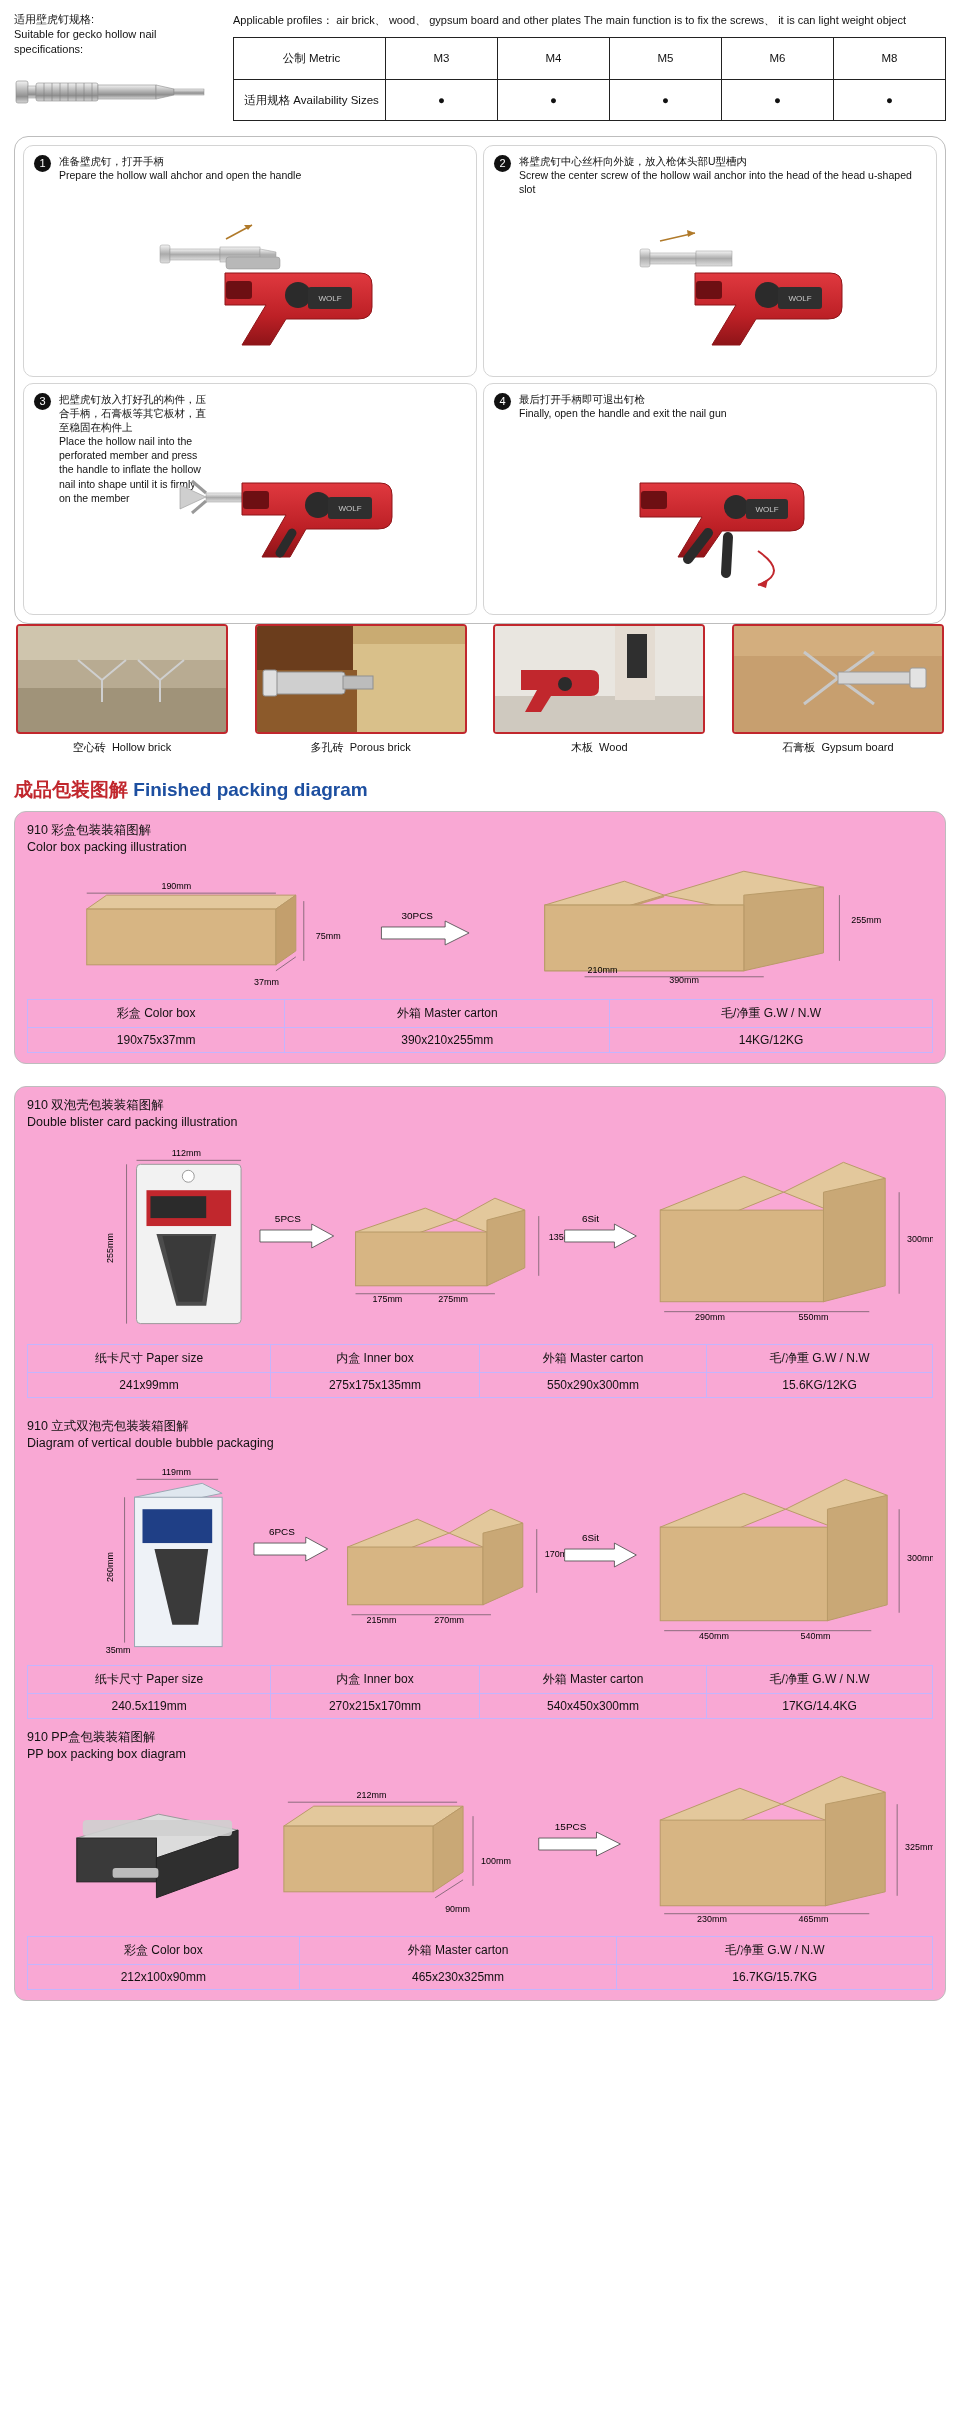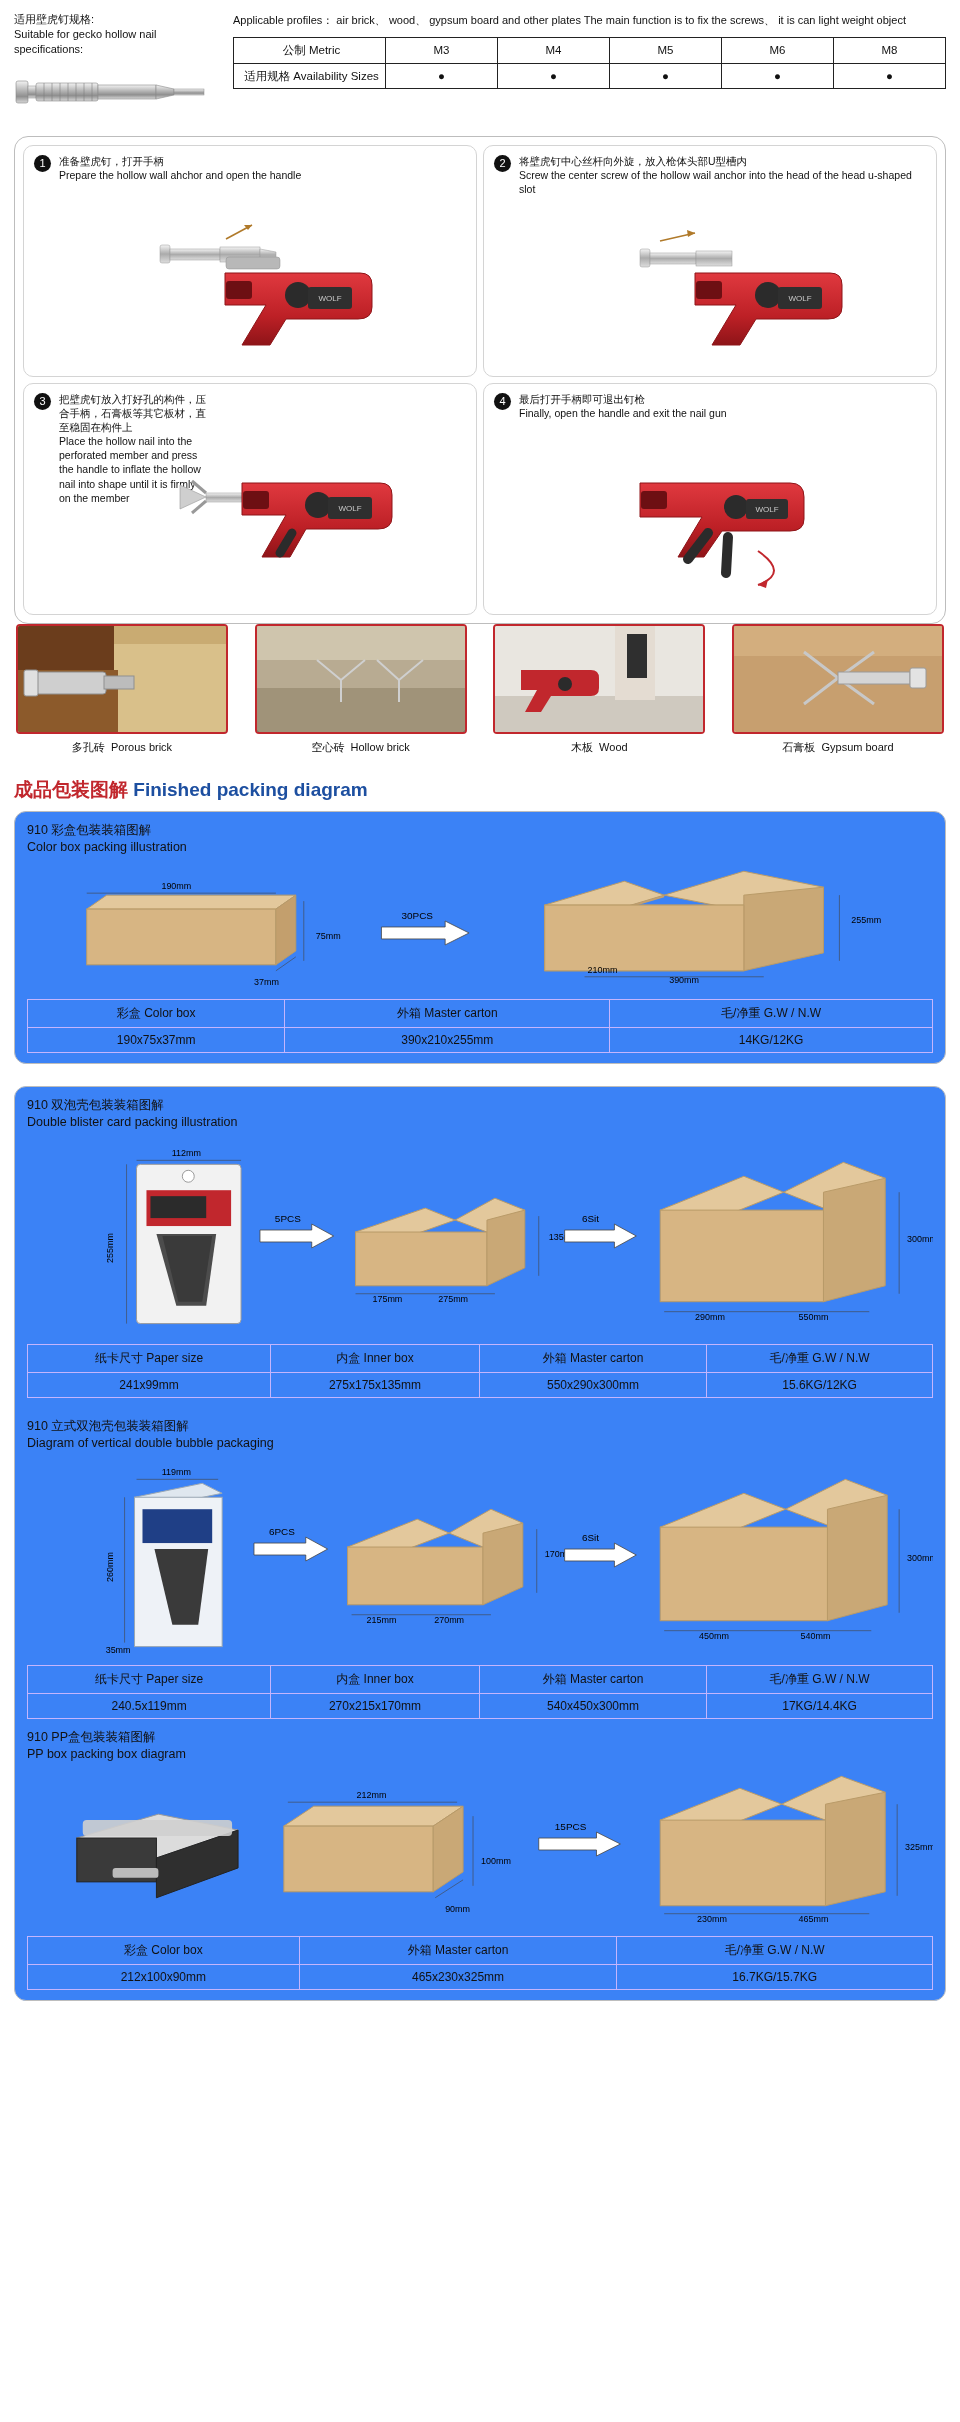--- a/index.html
+++ b/index.html
@@ -16,21 +16,21 @@
   
   .top-block { display: flex; padding: 12px 14px 4px 14px; gap: 9px; }
   .top-left { width: 210px; font-size: 11px; line-height: 1.35; }
   .top-left .cn { font-size: 11px; }
   .top-left .en { font-size: 11px; }
   .anchor-img { margin-top: 10px; width: 200px; height: 55px; position: relative; }
   .top-mid { flex: 1; font-size: 11px; line-height: 1.45; padding-top: 1px; }
   .top-mid .line { white-space: normal; }
 
   .spec-table { width: 100%; border-collapse: collapse; margin-top: 8px; font-size: 11.5px; }
-  .spec-table td { border: 1px solid #222; text-align: center; padding: 4px 2px; height: 22px; }
+  .spec-table td { border: 1px solid #222; text-align: center; padding: 12px 2px; height: 22px; }
   .spec-table td.head { width: 152px; text-align: center; padding-left: 6px; }
 
   
   .steps-wrap { margin: 10px 14px 0 14px; border: 1px solid #bdbdbd; border-radius: 14px; padding: 8px; }
   .steps-grid { display: grid; grid-template-columns: 1fr 1fr; gap: 6px; }
   .step { border: 1px solid #d4d4d4; border-radius: 10px; padding: 8px 10px; position: relative; height: 232px; overflow: hidden; background: #fff; }
   .step-head { display: flex; gap: 8px; align-items: flex-start; }
   .badge { width: 17px; height: 17px; border-radius: 50%; background: #111; color: #fff; font-size: 11px;
            display: flex; align-items: center; justify-content: center; flex: 0 0 17px; margin-top: 1px; }
   .step-text { font-size: 10.5px; line-height: 1.35; }
@@ -43,21 +43,21 @@
   .app-title .en { color: #8a2a8a; }
   .app-row { display: flex; justify-content: space-between; padding: 0 16px; gap: 14px; }
   .app-item { width: 212px; }
   .app-photo { width: 212px; height: 110px; border: 2px solid #c1272d; border-radius: 4px; overflow: hidden; position: relative; }
   .app-cap { text-align: center; font-size: 11px; margin-top: 6px; }
 
   
   .pack-title { margin: 22px 4px 8px 14px; font-size: 19px; font-weight: bold; color: #c1272d; }
   .pack-title .en { color: #1d4fa0; }
 
-  .pack-card { margin: 6px 14px 22px 14px; border: 1px solid #bdbdbd; border-radius: 12px; padding: 10px 12px 0 12px; background: #3b82f6; }
+  .pack-card { margin: 6px 14px 22px 14px; border: 1px solid #bdbdbd; border-radius: 12px; padding: 10px 12px 0 12px; background: #f9a8d4; }
   .pack-head { font-size: 12.5px; line-height: 1.4; margin-bottom: 4px; }
   .pack-art { position: relative; }
 
   .pack-table { width: 100%; border-collapse: collapse; font-size: 12px; margin-top: 8px; margin-bottom: 10px; }
   .pack-table td { border: 1px solid #c4b5fd; text-align: center; padding: 5px 2px; height: 24px; }
 </style>
 </head>
 <body>
 
 <div class="page">
@@ -252,54 +252,54 @@
 
     </div>
   </div>
 
 
   <div class="app-row">
 
     <div class="app-item">
       <div class="app-photo">
         <svg width="208" height="106" viewBox="0 0 208 106" preserveAspectRatio="none">
+          <rect width="208" height="106" fill="#b8ab92"></rect>
+          <rect x="0" y="0" width="208" height="34" fill="#cfc5ad"></rect>
+          <rect x="0" y="62" width="208" height="44" fill="#a49madd"></rect>
+          <rect x="0" y="62" width="208" height="44" fill="#a09379"></rect>
+          <g stroke="#cfcfcf" stroke-width="2" fill="none">
+            <path d="M60 34 L84 54 M108 34 L84 54 M84 54 L84 76"></path>
+            <path d="M120 34 L142 54 M166 34 L142 54 M142 54 L142 76"></path>
+          </g>
+        </svg>
+      </div>
+      <div class="app-cap">
+        <span>空心砖</span>
+        &nbsp;<span>Hollow brick</span>
+      </div>
+    </div>
+
+    <div class="app-item">
+      <div class="app-photo">
+        <svg width="208" height="106" viewBox="0 0 208 106" preserveAspectRatio="none">
           <rect width="208" height="106" fill="#7a4a22"></rect>
           <rect x="0" y="0" width="208" height="44" fill="#6b3d1c"></rect>
           <rect x="96" y="0" width="112" height="106" fill="#d9c08a"></rect>
           <rect x="96" y="0" width="112" height="18" fill="#c9ab72"></rect>
           <rect x="0" y="44" width="100" height="62" fill="#8c5a2b"></rect>
           <g>
             <rect x="18" y="46" width="70" height="22" rx="3" fill="#cfcfcf" stroke="#8f8f8f"></rect>
             <rect x="86" y="50" width="30" height="13" fill="#bcbcbc" stroke="#8f8f8f"></rect>
             <rect x="6" y="44" width="14" height="26" rx="2" fill="#e0e0e0" stroke="#8f8f8f"></rect>
           </g>
         </svg>
       </div>
       <div class="app-cap">
         <span>多孔砖</span>
         &nbsp;<span>Porous brick</span>
-      </div>
-    </div>
-
-    <div class="app-item">
-      <div class="app-photo">
-        <svg width="208" height="106" viewBox="0 0 208 106" preserveAspectRatio="none">
-          <rect width="208" height="106" fill="#b8ab92"></rect>
-          <rect x="0" y="0" width="208" height="34" fill="#cfc5ad"></rect>
-          <rect x="0" y="62" width="208" height="44" fill="#a49madd"></rect>
-          <rect x="0" y="62" width="208" height="44" fill="#a09379"></rect>
-          <g stroke="#cfcfcf" stroke-width="2" fill="none">
-            <path d="M60 34 L84 54 M108 34 L84 54 M84 54 L84 76"></path>
-            <path d="M120 34 L142 54 M166 34 L142 54 M142 54 L142 76"></path>
-          </g>
-        </svg>
-      </div>
-      <div class="app-cap">
-        <span>空心砖</span>
-        &nbsp;<span>Hollow brick</span>
       </div>
     </div>
 
     <div class="app-item">
       <div class="app-photo">
         <svg width="208" height="106" viewBox="0 0 208 106" preserveAspectRatio="none">
           <rect width="208" height="106" fill="#e9e6e0"></rect>
           <rect x="0" y="70" width="208" height="36" fill="#cfc9bf"></rect>
           <rect x="120" y="0" width="40" height="74" fill="#e4dcd2"></rect>
           <rect x="132" y="8" width="20" height="44" fill="#2f2f2f"></rect>

